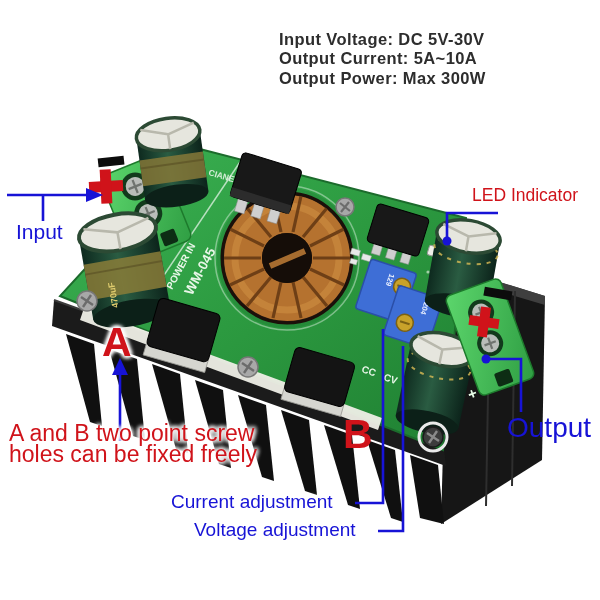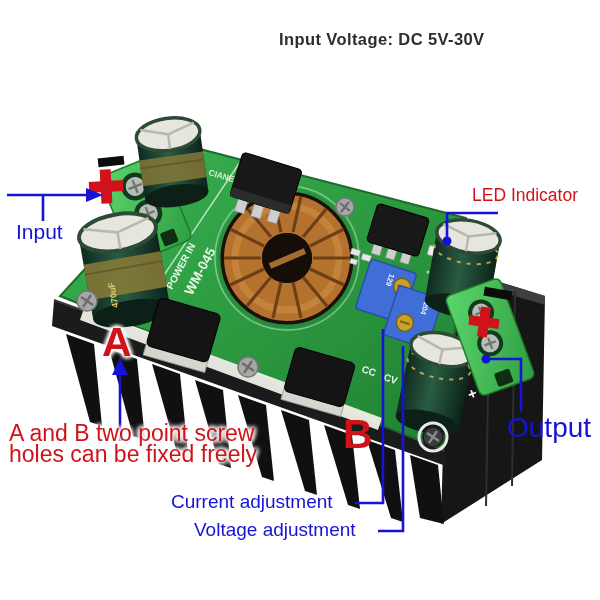--- a/index.html
+++ b/index.html
@@ -285,20 +285,22 @@
       </g>
 
       <g>
         <path class="ann-line" d="M378,531 L403,531 L403,346"></path>
       </g>
     </g>
   </svg>
 
   <div class="specs">
     <div>Input Voltage: DC 5V-30V</div>
+    <div>Output Current: 5A~10A</div>
+    <div>Output Power: Max 300W</div>
   </div>
 
   <div class="label red lbl-led">LED Indicator</div>
   <div class="label blue lbl-input">Input</div>
   <div class="label blue lbl-output">Output</div>
   <div class="label red lbl-a halo">A</div>
   <div class="label red lbl-b">B</div>
 
   <div class="label red lbl-note halo">
     <div>A and B two point screw</div>

